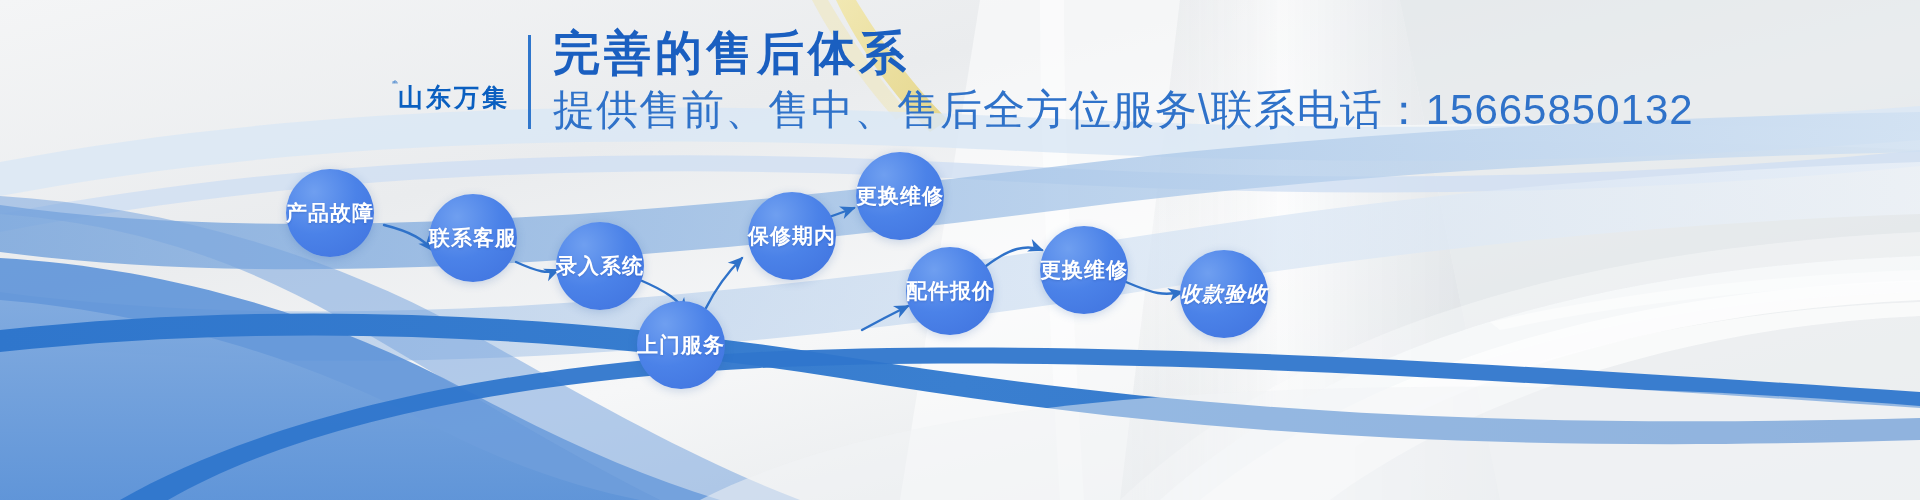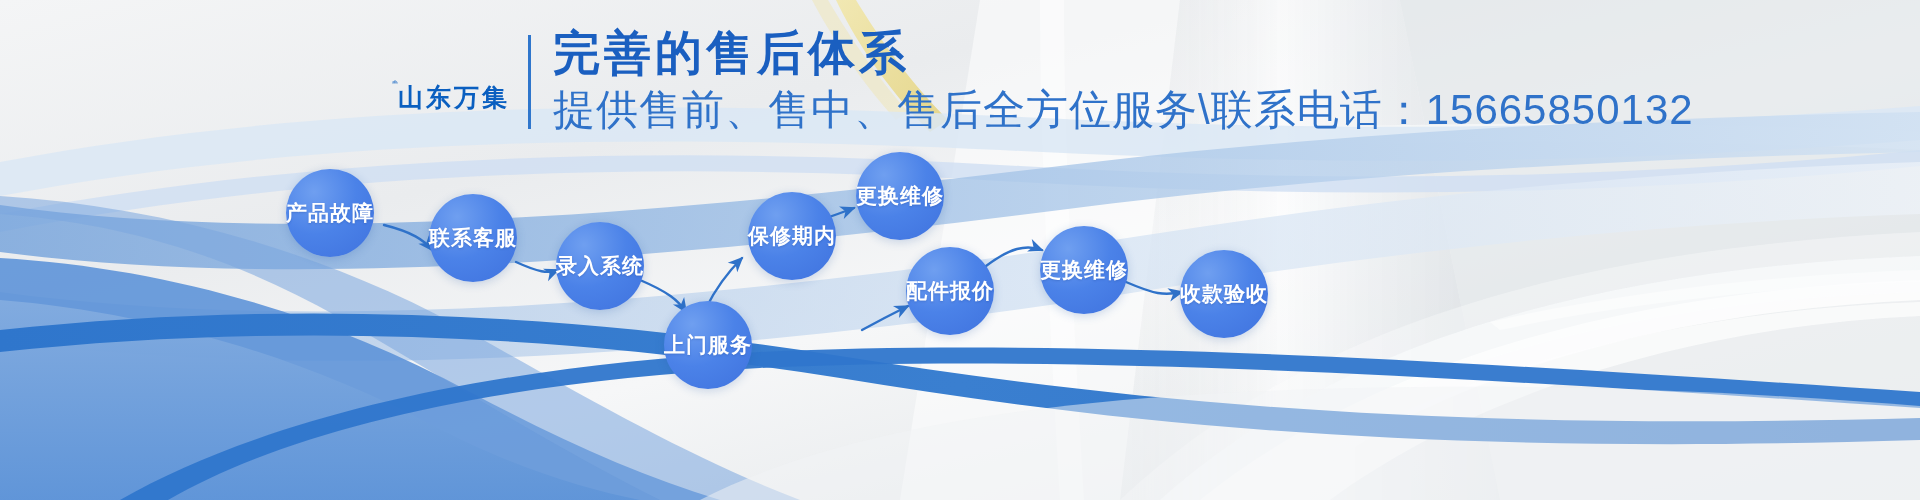--- a/index.html
+++ b/index.html
@@ -240,39 +240,39 @@
     </div>
 
     <div class="node" style="left:429px;top:194px;width:88px;height:88px;">
       <span>联系客服</span>
     </div>
 
     <div class="node" style="left:556px;top:222px;width:88px;height:88px;">
       <span>录入系统</span>
     </div>
 
-    <div class="node" style="left:664px;top:301px;width:88px;height:88px;">
+    <div class="node" style="left:637px;top:301px;width:88px;height:88px;">
       <span>上门服务</span>
     </div>
 
     <div class="node" style="left:748px;top:192px;width:88px;height:88px;">
       <span>保修期内</span>
     </div>
 
 
     <div class="node" style="left:856px;top:152px;width:88px;height:88px;">
       <span>更换维修</span>
     </div>
 
     <div class="node" style="left:906px;top:247px;width:88px;height:88px;">
       <span>配件报价</span>
     </div>
 
     <div class="node" style="left:1040px;top:226px;width:88px;height:88px;">
       <span>更换维修</span>
     </div>
 
-    <div class="node" style="left:1180px;top:250px;width:88px;height:88px;">
+    <div class="node" style="left:1180px;top:250px;width:88px;height:88px;font-style:italic;">
       <span>收款验收</span>
     </div>
 
   </div>
 </div>
 
 </body></html>

